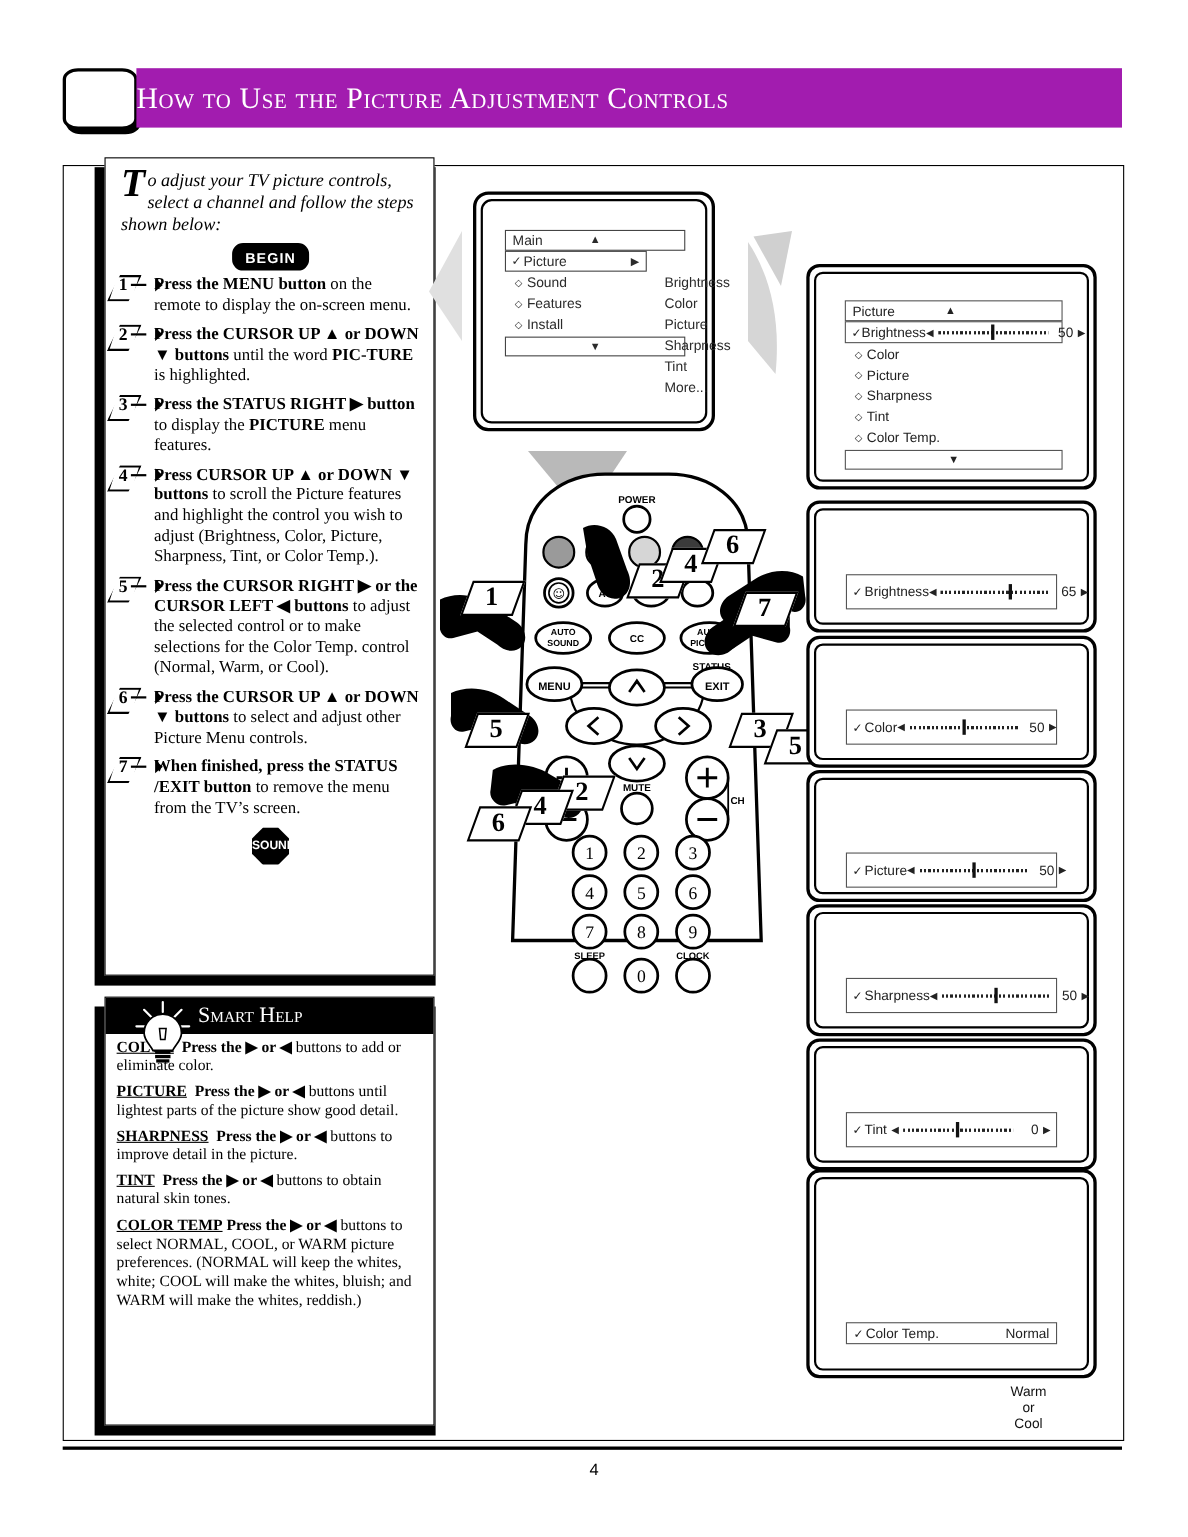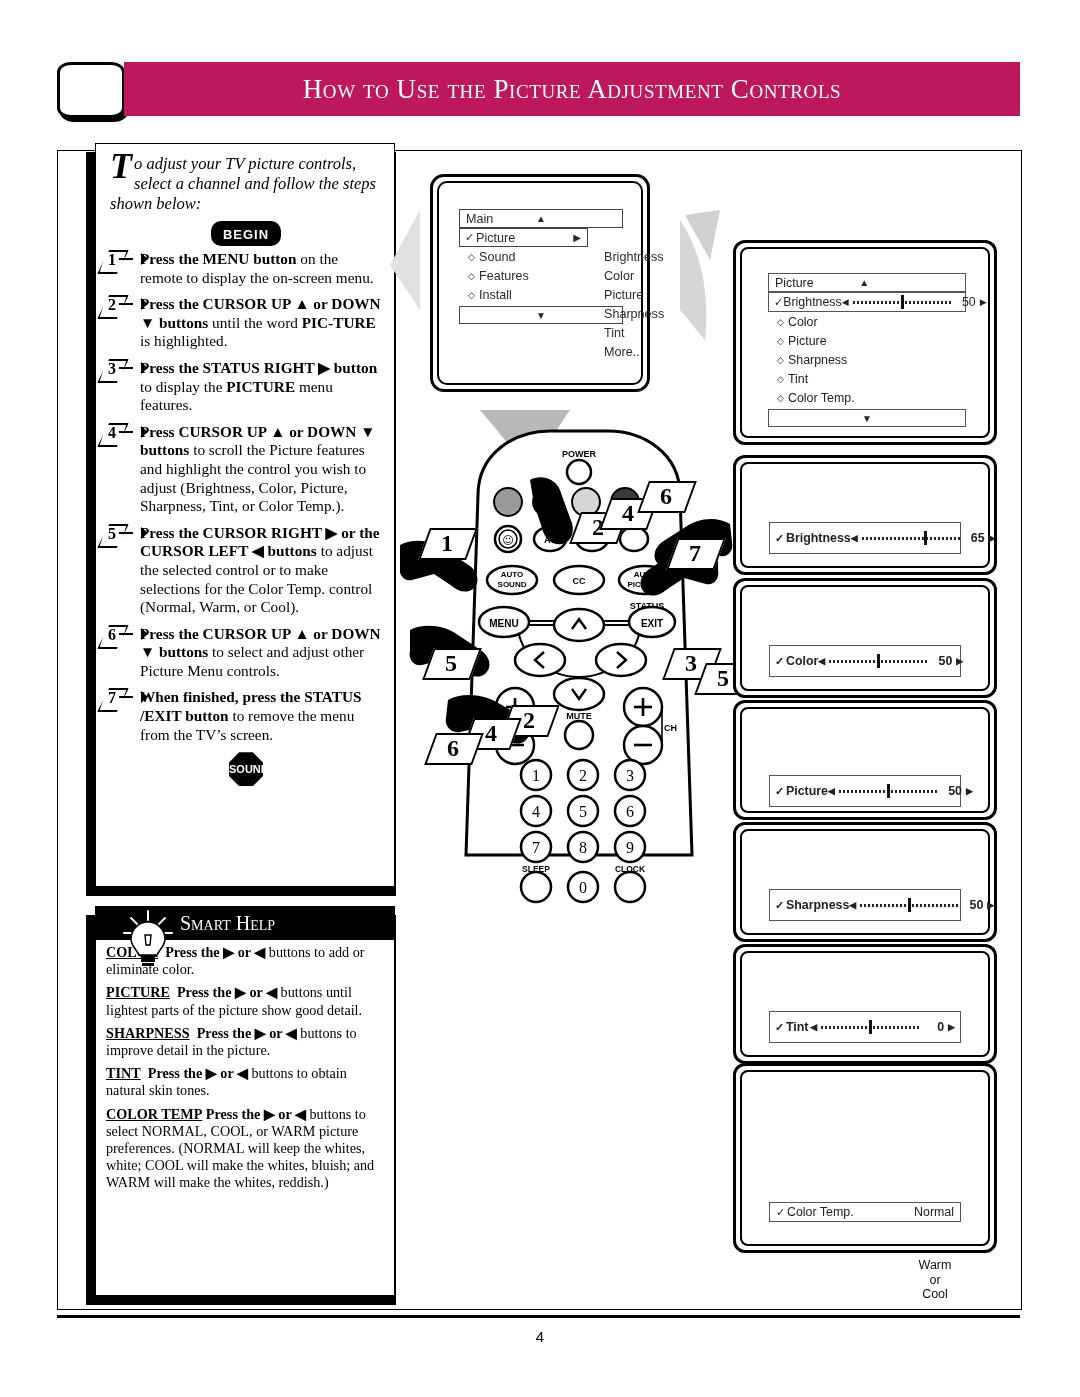--- a/index.html
+++ b/index.html
@@ -2,22 +2,22 @@
 <html><head>
 <meta charset="utf-8">
 <style>
   html,body{margin:0;padding:0;background:#fff;}
   body{width:1080px;height:1397px;position:relative;font-family:"Liberation Serif",serif;color:#000;overflow:hidden;}
 
   
   .tv-logo{position:absolute;left:57px;top:62px;width:62px;height:50px;border:3px solid #000;border-radius:14px/10px;background:#fff;box-shadow:3px 4px 0 #000;}
   .tv-logo:after{content:"";position:absolute;left:3px;right:3px;top:3px;bottom:3px;border-radius:12px/9px;background:#fff;
      box-shadow:inset 0 0 0 1px #fff;}
-  .title-bar{position:absolute;left:124px;top:62px;width:896px;height:54px;background:#be185d;color:#fff;
-     display:flex;align-items:center;justify-content:center;}
+  .title-bar{position:absolute;left:124px;top:62px;width:896px;height:54px;background:#a21caf;color:#fff;
+     display:flex;align-items:center;justify-content:flex-start;}
   .title-bar span{font-family:"Liberation Serif",serif;font-size:27px;font-variant:small-caps;letter-spacing:.6px;font-weight:400;}
 
   
   .content-frame{position:absolute;left:57px;top:150px;width:963px;height:1158px;border:1.5px solid #000;background:#fff;}
   .bottom-rule{position:absolute;left:57px;top:1315px;width:963px;height:3px;background:#000;}
   .page-num{position:absolute;left:0;top:1328px;width:1080px;text-align:center;font-family:"Liberation Sans",sans-serif;font-size:15px;}
 
   
   .instr-shadow{position:absolute;left:86px;top:152px;width:310px;height:744px;background:#000;}
   .instr-panel{position:absolute;left:95px;top:143px;width:300px;height:744px;background:#fff;border:1.5px solid #000;
@@ -68,21 +68,21 @@
   .osd-col2{position:absolute;left:137px;top:19px;}
   .osd-col2 div{height:19px;display:flex;align-items:center;padding-left:8px;border-left:0;}
   .osd-bottom{border:1px solid #444;height:18px;box-sizing:border-box;display:flex;align-items:center;justify-content:center;font-size:10px;}
   .chk{display:inline-block;width:11px;font-size:11px;}
   .dia{display:inline-block;width:11px;font-size:9px;}
 
   
   .scr{position:absolute;background:#fff;border:3px solid #000;border-radius:12px;box-sizing:border-box;}
   .scr .in{position:absolute;left:4px;top:4px;right:4px;bottom:4px;border:2px solid #000;border-radius:8px;background:#fff;}
   .slider-row{position:absolute;left:27px;right:27px;height:20px;border:1px solid #555;box-sizing:border-box;
-     display:flex;align-items:center;font-family:"Liberation Sans",sans-serif;font-size:12.4px;color:#222;padding:15px 5px;font-weight:bold;}
+     display:flex;align-items:center;font-family:"Liberation Sans",sans-serif;font-size:12.4px;color:#222;padding:15px 5px;}
   .slider-row .name{flex:0 0 auto;}
   .slider-row .barwrap{flex:1;display:flex;align-items:center;justify-content:flex-end;gap:4px;}
   .tri-l{font-size:9px;}
   .tri-r{font-size:9px;}
   .track{position:relative;width:100px;height:6px;}
   .track .dots{position:absolute;left:0;top:2px;width:100%;height:3px;
      background-image:repeating-linear-gradient(to right,#222 0 2px,transparent 2px 4px);}
   .track .knob{position:absolute;top:-4px;width:3px;height:14px;background:#111;}
   .val{min-width:19px;text-align:right;}
 

